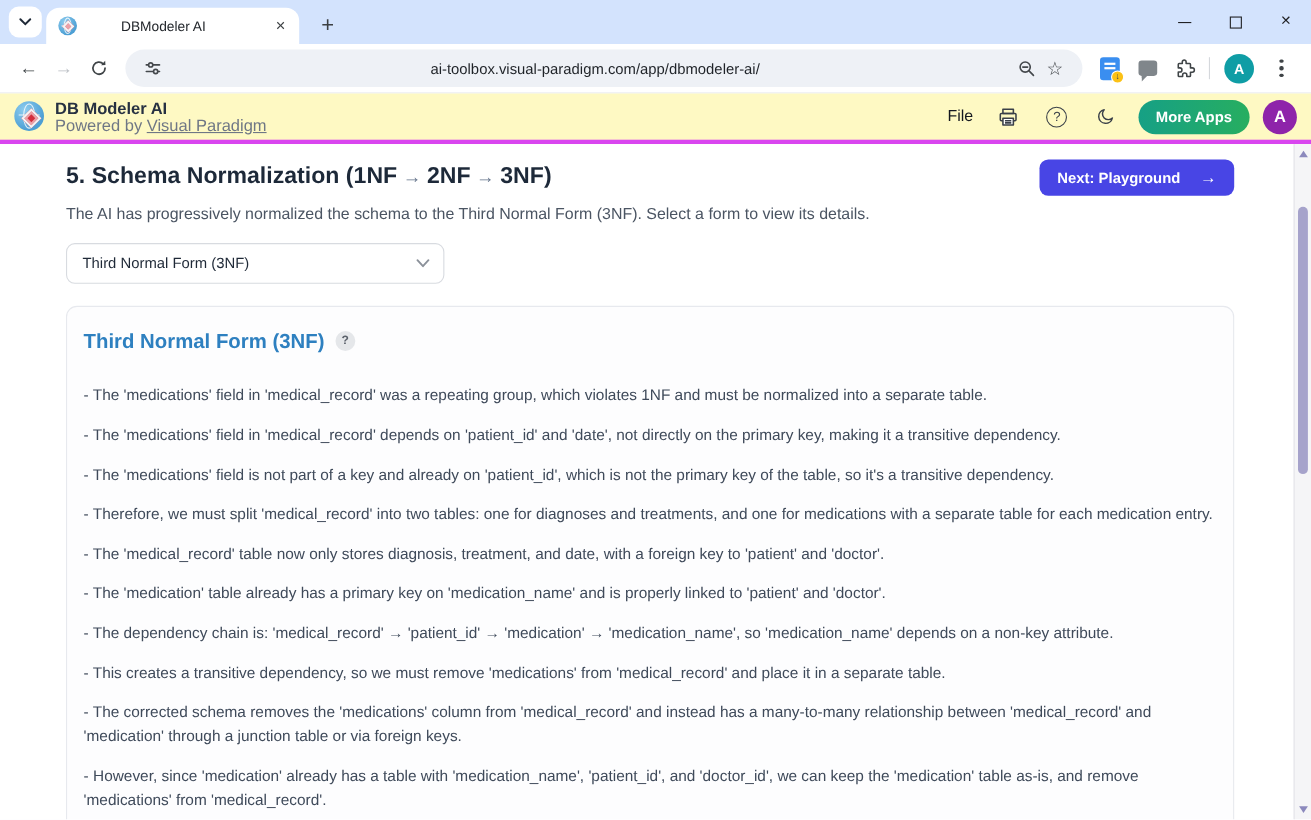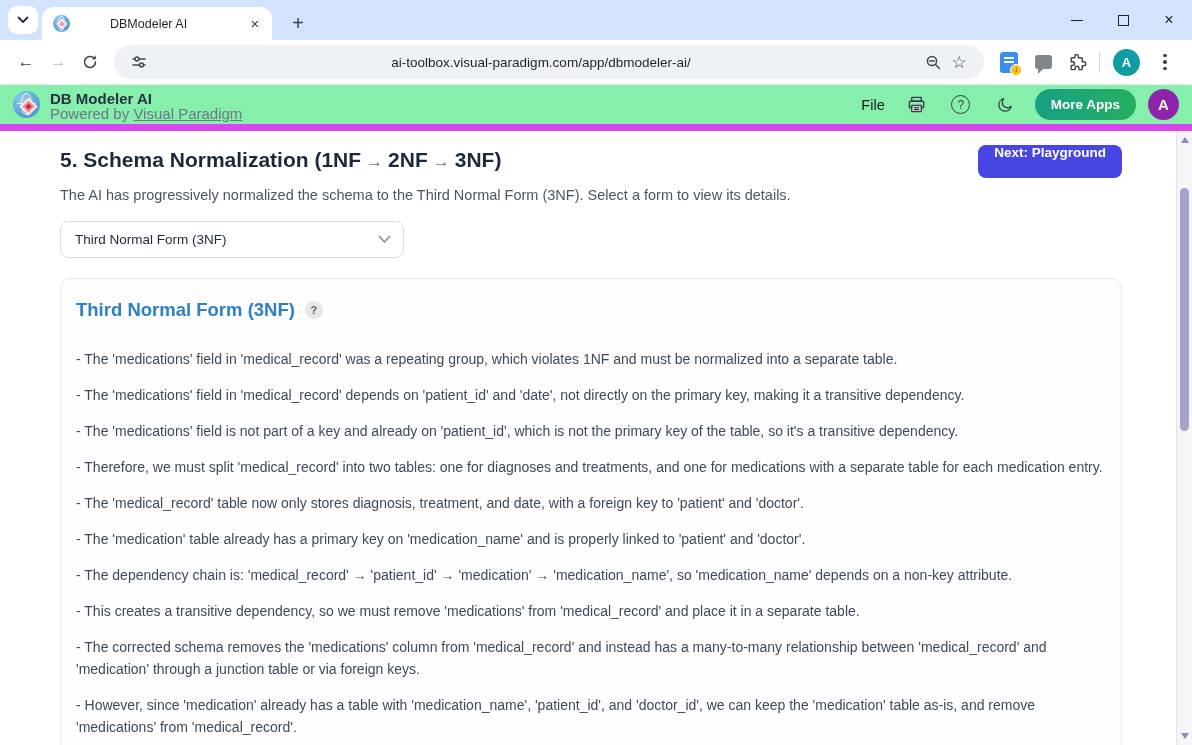--- a/index.html
+++ b/index.html
@@ -66,21 +66,21 @@
     border-top:2px solid #fff; box-shadow:0 4px 0 #fff; }
   .doc-badge { position:absolute; right:-4px; bottom:-3px; width:12px; height:12px; border-radius:50%;
     background:#fbc116; border:1.5px solid #fff; display:flex; align-items:center; justify-content:center;
     font-size:8px; color:#3c4043; font-weight:bold; }
   
   .bubble-ic { position:relative; width:17px; height:14px; background:#80868b; border-radius:3px; }
   .bubble-ic::after { content:""; position:absolute; left:3px; bottom:-5px;
     border:3px solid transparent; border-top-color:#80868b; border-left-color:#80868b; }
 
   
-  .appheader { height:46px; background:#86efac; border-bottom:7px solid #d946ef;
+  .appheader { height:46px; background:#fef9c3; border-bottom:4px solid #d946ef;
     display:flex; align-items:center; padding:0 13px; }
   .app-name { font-size:15px; font-weight:bold; color:#273142; line-height:17px; }
   .powered { font-size:15px; color:#6f7785; line-height:13px; }
   .powered a { color:#6f7785; text-decoration:underline; cursor:pointer; }
   .appheader-right { margin-left:auto; display:flex; align-items:center; }
   .file-menu { font-size:14.5px; color:#14181f; padding:6px 10px; cursor:pointer; }
   .hdr-icon-btn { width:44px; height:32px; display:flex; align-items:center; justify-content:center;
     color:#3a4048; cursor:pointer; }
   .help-circle { width:19px; height:19px; border-radius:50%; border:1.6px solid #3a4048;
     display:flex; align-items:center; justify-content:center; font-size:12px; color:#3a4048; }
@@ -91,21 +91,21 @@
     font-size:15px; font-weight:bold; display:flex; align-items:center; justify-content:center;
     margin-left:12px; cursor:pointer; }
 
   
   .main { position:relative; height:614px; padding:13px 70px 0 60px; overflow:hidden; background:#fff; }
   .title-row { display:flex; justify-content:space-between; align-items:flex-start; }
   h1.page-title { margin:0; font-size:21px; line-height:31px; font-weight:bold; color:#1d2939; }
   h1 .arr { color:#64748b; font-size:17px; font-weight:bold; padding:0 5px; }
   .next-btn { background:#4845e5; color:#fff; border:none; border-radius:8px; height:33px;
     padding:0 16px; display:flex; align-items:center; gap:18px; font-size:13.5px; font-weight:bold;
-    font-family:inherit; cursor:pointer; margin-top:1px;flex-direction:column; }
+    font-family:inherit; cursor:pointer; margin-top:1px; }
   .next-arrow { font-size:15px; font-weight:normal; }
   .subtitle { margin-top:9px; font-size:14.5px; color:#4b5563; }
 
   .form-select { margin-top:18px; width:344px; height:37px; border:1px solid #d8dbe0; border-radius:8px;
     background:#fff; display:flex; align-items:center; justify-content:space-between;
     padding:0 12px 0 14px; font-size:13.5px; color:#1f2937; cursor:pointer; }
 
   .card { margin-top:20px; border:1px solid #e7e9ee; border-radius:10px; background:#fdfdfe;
     padding:20px 16px 0 15px; height:560px; }
   .card-title-row { display:flex; align-items:center; gap:10px; }

